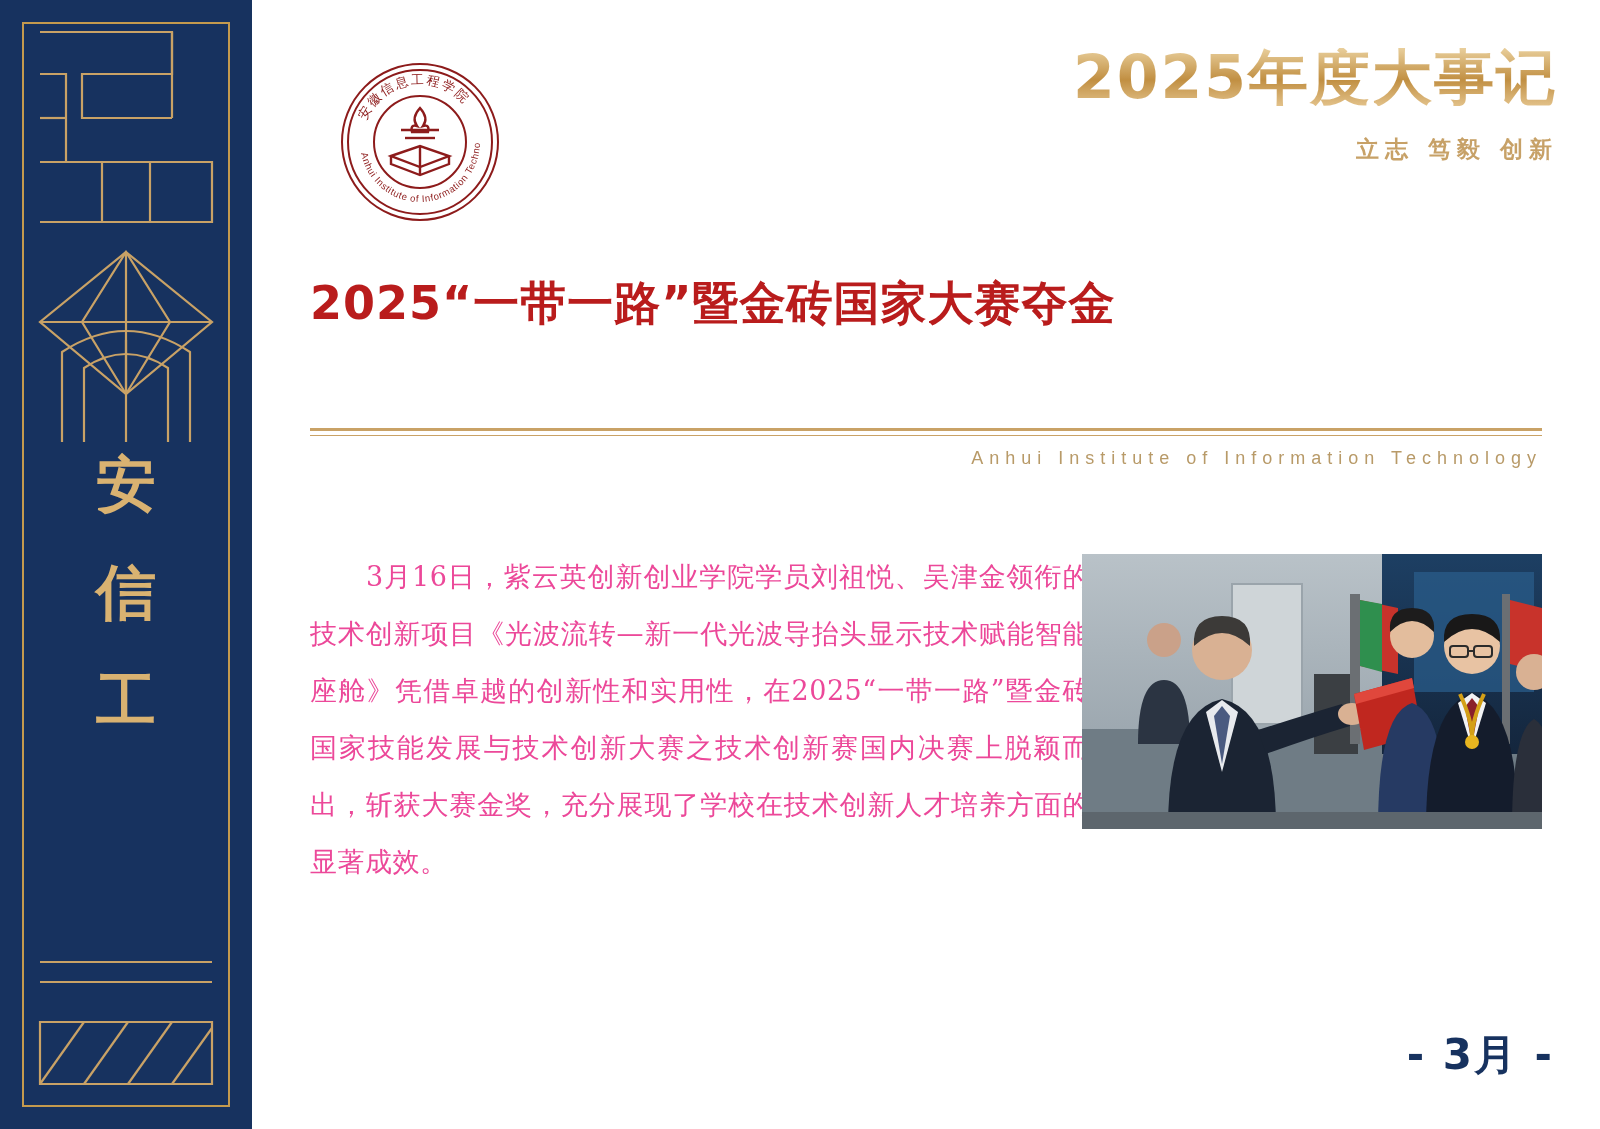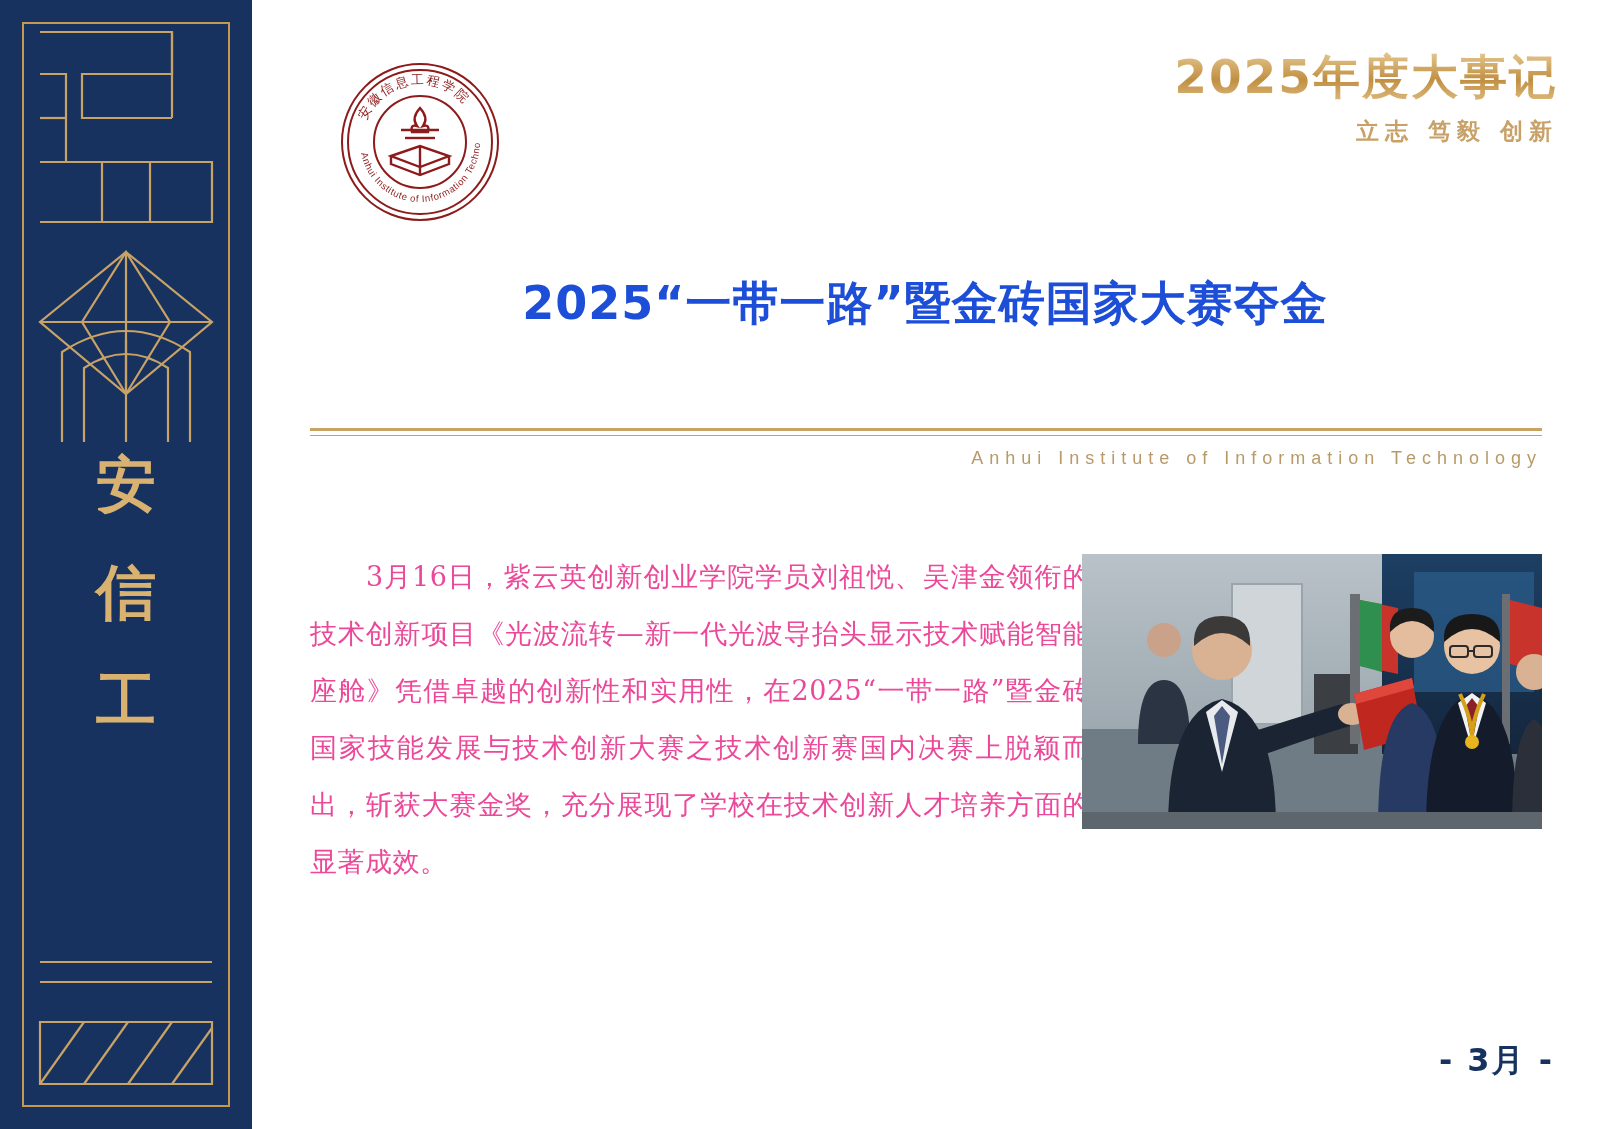--- a/index.html
+++ b/index.html
@@ -81,56 +81,55 @@
   
   .header-right {
     position: absolute;
     right: 42px;
     top: 48px;
     text-align: right;
   }
   .hr-title {
     font-family: "DejaVu Sans", sans-serif;
     font-weight: 700;
-    font-size: 47px;
+    font-size: 60px;
     line-height: 58px;
     letter-spacing: 2px;
     color: #c9a063;
     background: linear-gradient(180deg,#e9cf9c 0%, #c18f42 55%, #e2c189 100%);
     -webkit-background-clip: text;
     background-clip: text;
     -webkit-text-fill-color: transparent;
     white-space: nowrap;
   }
   .hr-sub {
-    margin-top: 10px;
+    margin-top: 28px;
     font-family: "DejaVu Sans", sans-serif;
     font-weight: 700;
     font-size: 23px;
     letter-spacing: 6px;
     color: #c7a167;
     white-space: nowrap;
   }
 
   
   .headline {
     position: absolute;
     left: 58px;
     top: 272px;
     width: 1230px;
   }
   .headline-line {
     font-family: "DejaVu Sans", sans-serif;
     font-weight: 700;
     font-size: 46px;
     line-height: 62px;
-    color: #1d4ed8;
+    color: #b91c1c;
     letter-spacing: 1px;
     white-space: nowrap;
-    text-align: center;
   }
 
   
   .divider-wrap {
     position: absolute;
     left: 58px;
     top: 428px;
     width: 1232px;
   }
   .rule-thick {
@@ -182,21 +181,21 @@
   }
   .photo svg { display: block; }
 
   
   .month {
     position: absolute;
     right: 46px;
     bottom: 46px;
     font-family: "DejaVu Sans", sans-serif;
     font-weight: 700;
-    font-size: 32px;
+    font-size: 42px;
     color: #17325f;
     letter-spacing: 2px;
     white-space: nowrap;
   }
 </style>
 </head>
 <body>
 
 <div class="page">
 

